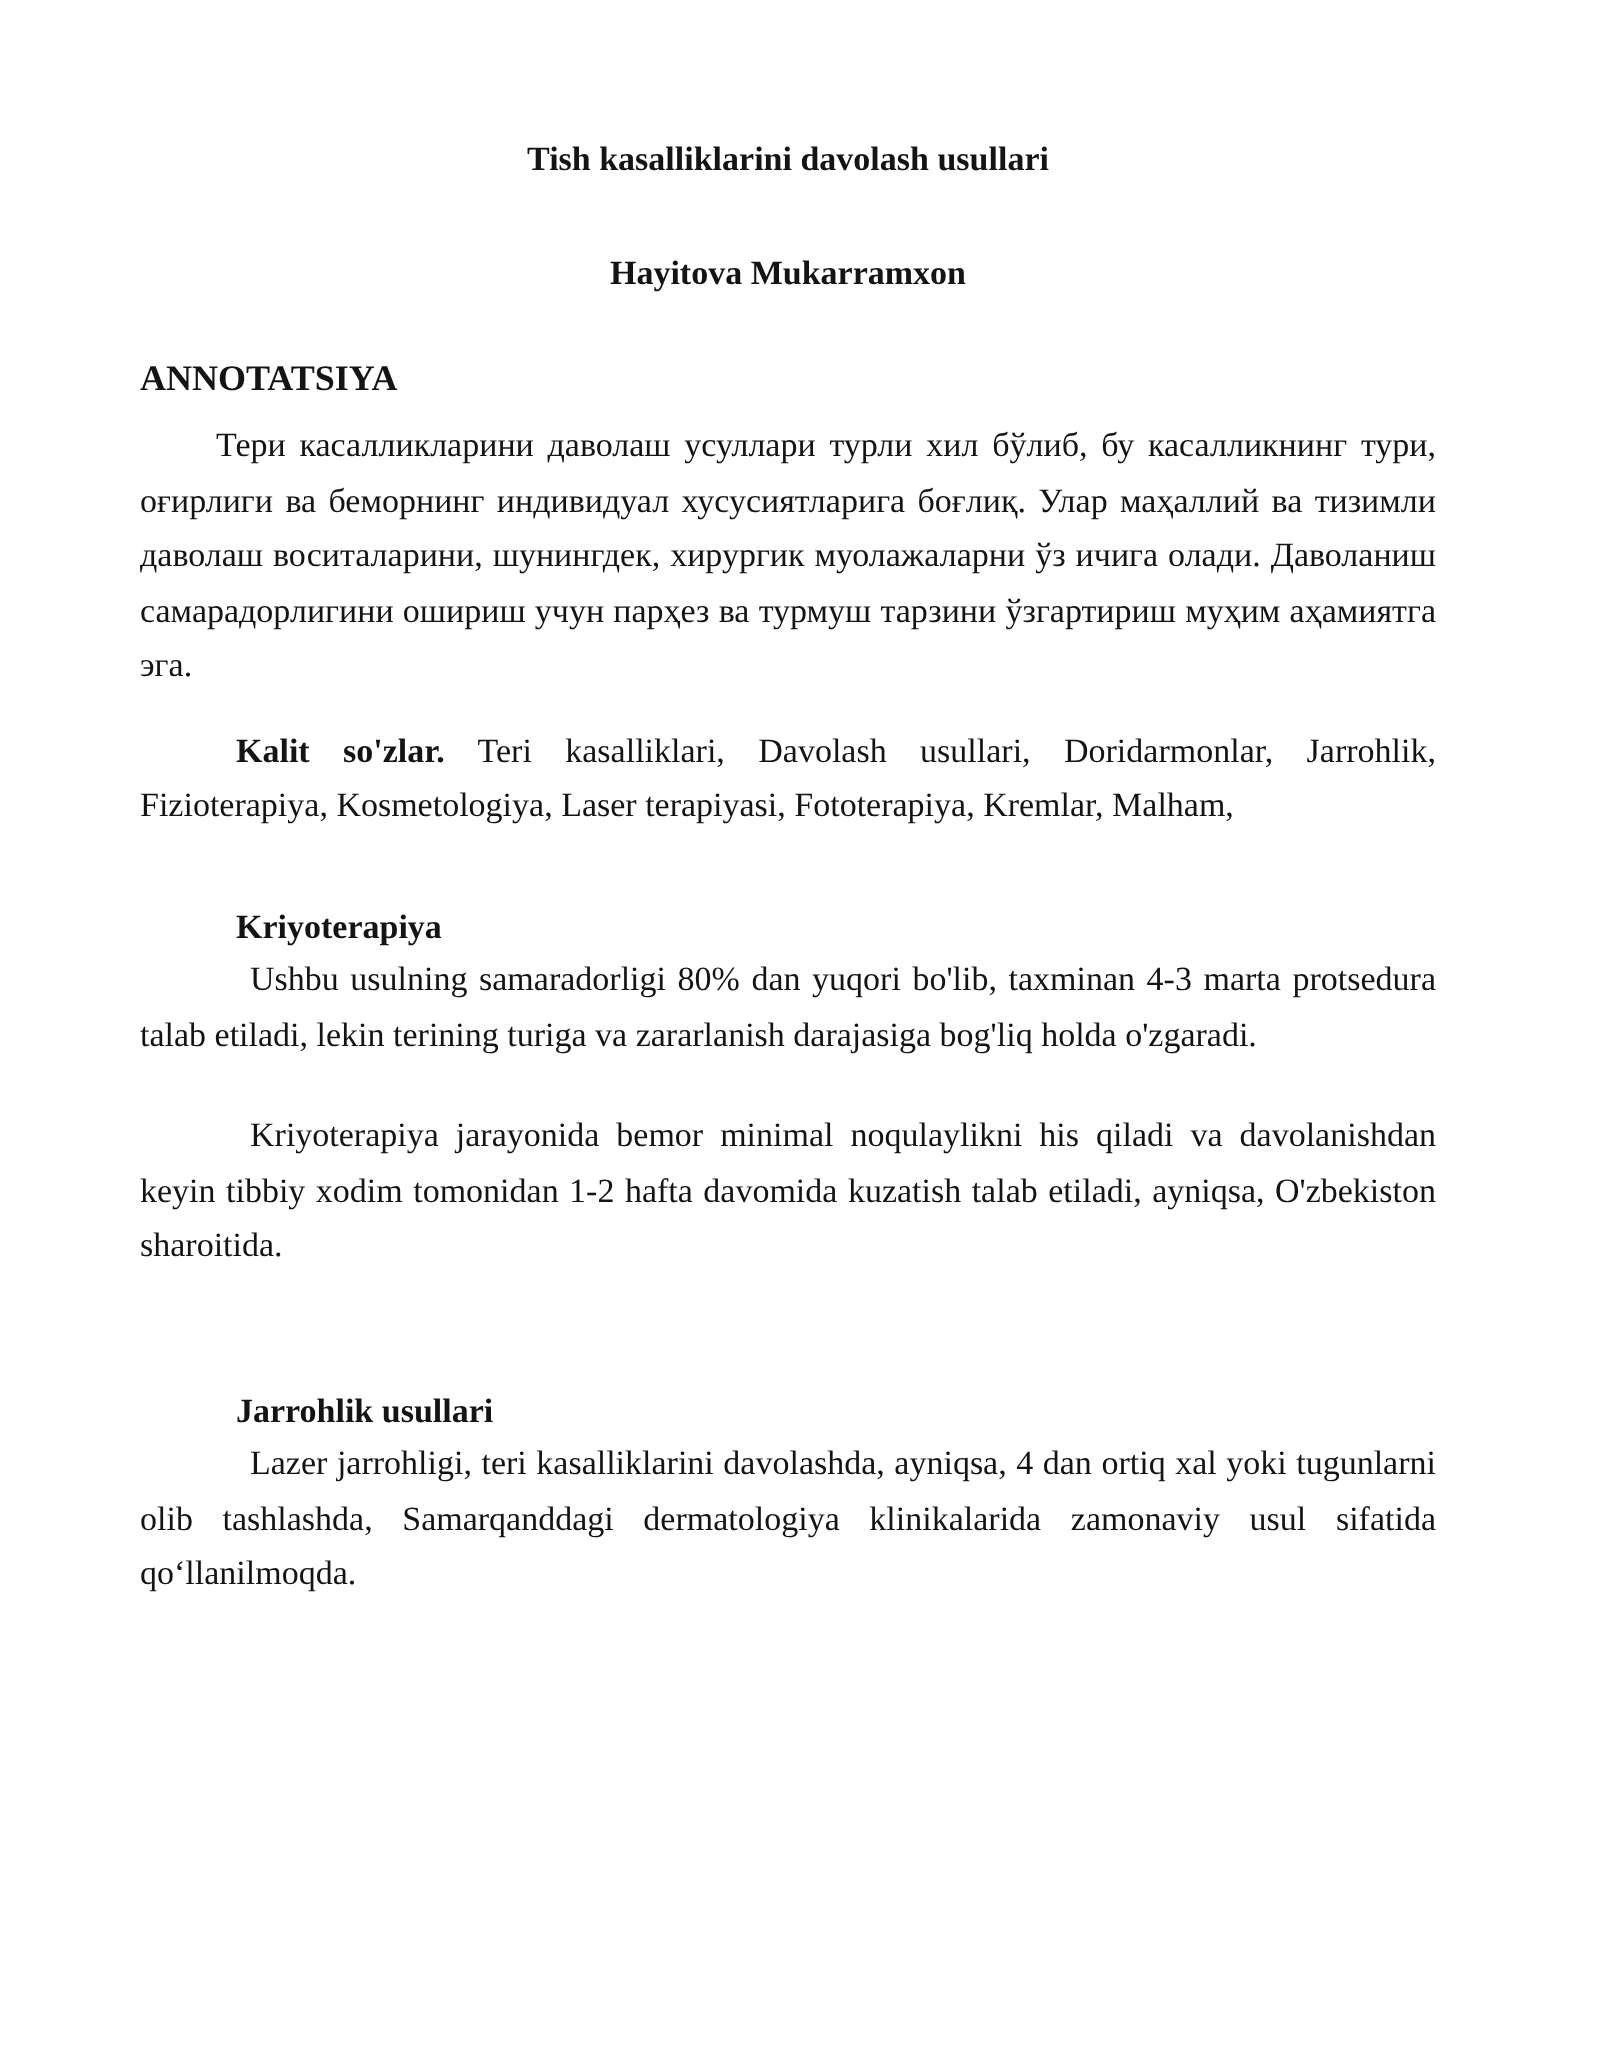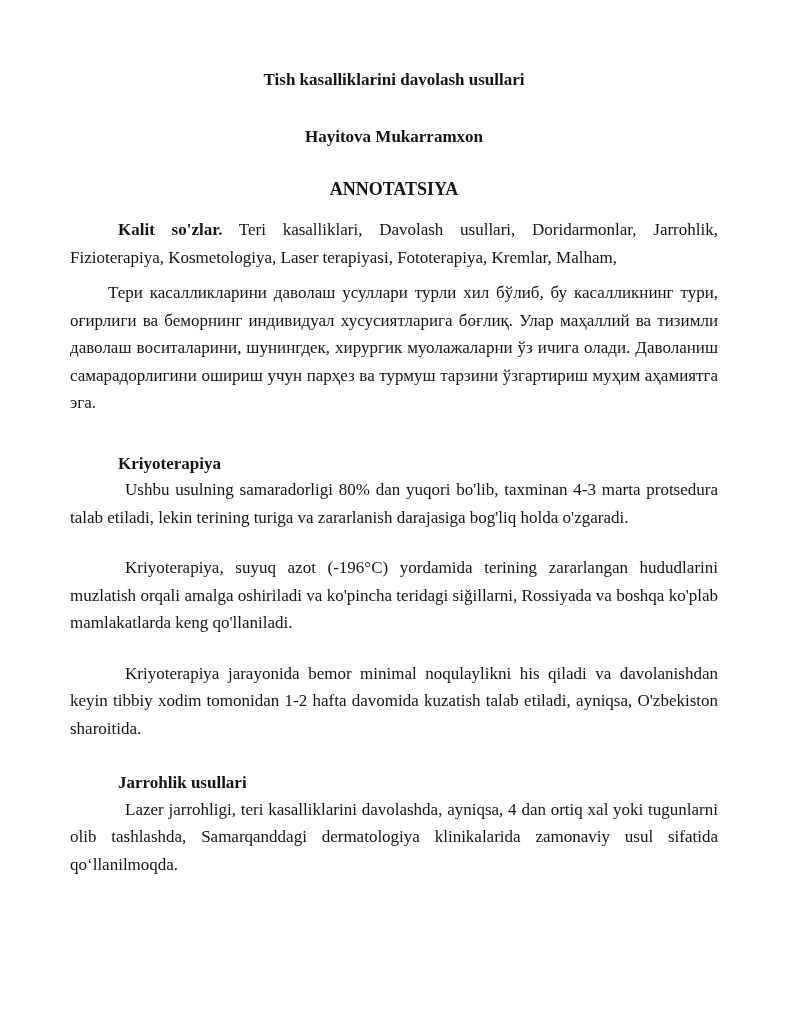--- a/index.html
+++ b/index.html
@@ -30,21 +30,21 @@
   }
   .doc-author {
     text-align: center;
     font-weight: 700;
     font-size: 17px;
     line-height: 1.4;
     margin: 33px 0 0 0;
     font-family: Liberation Serif, serif;
   }
   .annotation-heading {
-    text-align: center;
+    text-align: left;
     font-weight: 700;
     font-size: 18px;
     line-height: 1.3;
     margin: 29px 0 4px 0;
   }
   .para {
     font-size: 17px;
     line-height: 1.62;
     text-align: justify;
     margin: 0;
@@ -65,51 +65,50 @@
     font-weight: 700;
     font-size: 17px;
     line-height: 1.5;
     margin: 0;
     padding-left: 48px;
   }
   .section-kriyo .section-heading {
     margin-top: 34px;
   }
   .section-jarrohlik .section-heading {
-    margin-top: 28px;
+    margin-top: 56px;
   }
   .section .para {
     text-indent: 55px;
   }
   .section .para + .para {
     margin-top: 23px;
   }
 </style>
 </head>
 <body>
 
 <div class="page">
 
   <div class="doc-title">Tish kasalliklarini davolash usullari</div>
 
   <div class="doc-author">Hayitova Mukarramxon</div>
 
   <div class="annotation-heading">ANNOTATSIYA</div>
 
+  <p class="para annotation-body">Тери касалликларини даволаш усуллари турли хил бўлиб, бу касалликнинг тури, оғирлиги ва беморнинг индивидуал хусусиятларига боғлиқ.  Улар маҳаллий ва тизимли даволаш воситаларини, шунингдек, хирургик муолажаларни ўз ичига олади.  Даволаниш самарадорлигини ошириш учун парҳез ва турмуш тарзини ўзгартириш муҳим аҳамиятга эга.</p>
+
   <p class="para keywords-para">
     <span class="keywords-label">Kalit so'zlar.</span>
     <span>Teri kasalliklari, Davolash usullari, Doridarmonlar, Jarrohlik, Fizioterapiya, Kosmetologiya, Laser terapiyasi,  Fototerapiya,  Kremlar, Malham,</span>
   </p>
 
-  <p class="para annotation-body">Тери касалликларини даволаш усуллари турли хил бўлиб, бу касалликнинг тури, оғирлиги ва беморнинг индивидуал хусусиятларига боғлиқ.  Улар маҳаллий ва тизимли даволаш воситаларини, шунингдек, хирургик муолажаларни ўз ичига олади.  Даволаниш самарадорлигини ошириш учун парҳез ва турмуш тарзини ўзгартириш муҳим аҳамиятга эга.</p>
-
   <div class="section section-kriyo">
     <div class="section-heading">Kriyoterapiya</div>
     <p class="para">Ushbu usulning samaradorligi 80% dan yuqori bo'lib,  taxminan 4-3 marta protsedura talab etiladi,  lekin  terining turiga va zararlanish darajasiga bog'liq holda o'zgaradi.</p>
-    <p class="para">Kriyoterapiya, suyuq azot (-196°C) yordamida terining zararlangan hududlarini muzlatish orqali amalga oshiriladi va ko'pincha teridagi siğillarni,  Rossiyada va boshqa ko'plab mamlakatlarda keng qo'llaniladi.</p>
     <p class="para">Kriyoterapiya jarayonida bemor minimal noqulaylikni his qiladi va davolanishdan keyin  tibbiy xodim tomonidan  1-2 hafta davomida kuzatish talab etiladi, ayniqsa,  O'zbekiston sharoitida.</p>
   </div>
 
   <div class="section section-jarrohlik">
     <div class="section-heading">Jarrohlik usullari</div>
     <p class="para">Lazer jarrohligi, teri kasalliklarini davolashda, ayniqsa, 4 dan ortiq xal yoki tugunlarni olib tashlashda,  Samarqanddagi dermatologiya klinikalarida zamonaviy usul sifatida qoʻllanilmoqda.</p>
 
   </div>
 
 </div>

